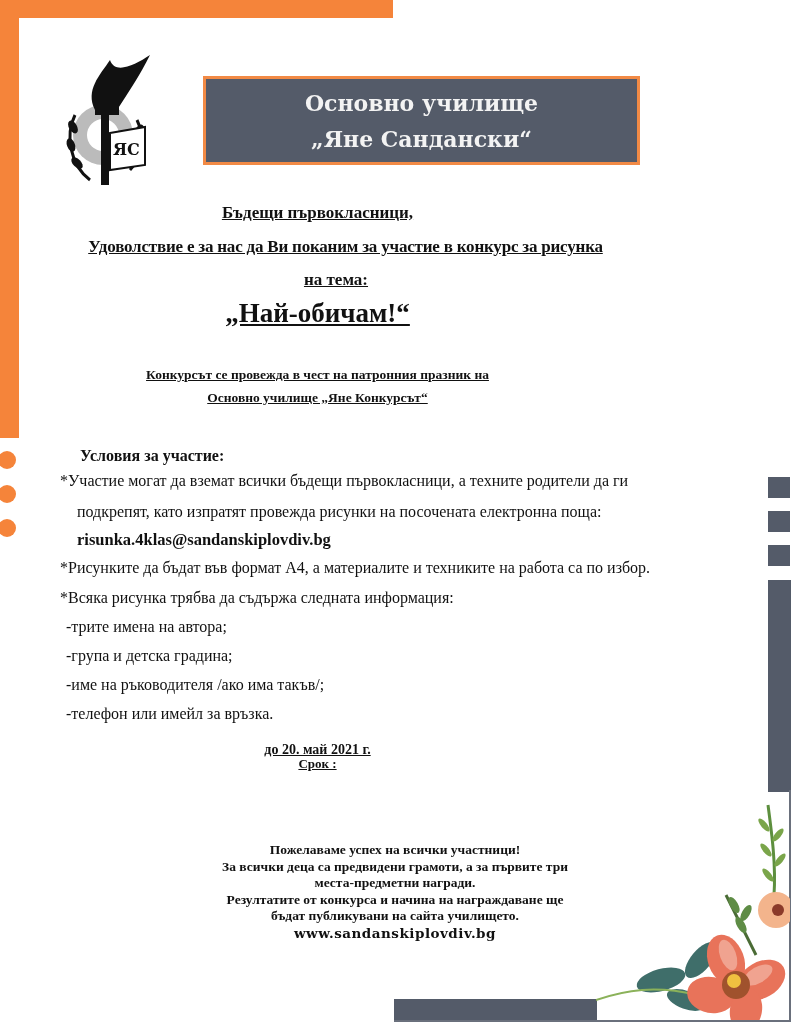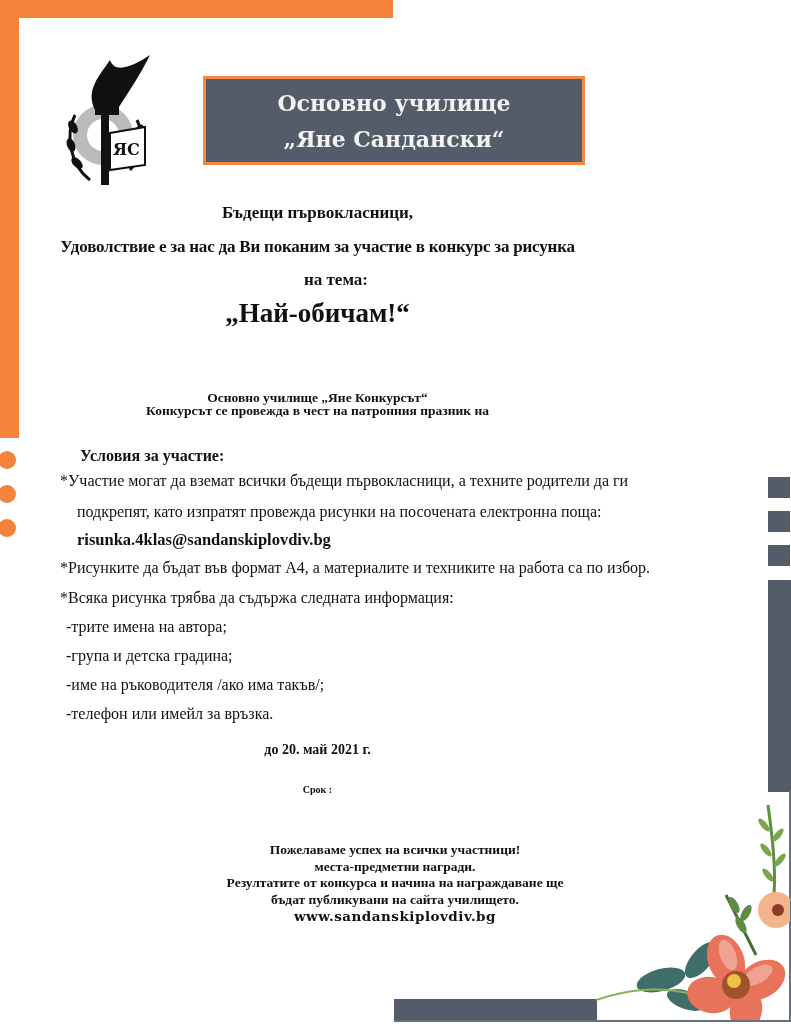--- a/index.html
+++ b/index.html
@@ -12,42 +12,42 @@
     .dot { width: 18px; height: 18px; border-radius: 50%; background: #f5843a; left: -2px; }
     .sq { width: 22px; height: 21px; background: #545b69; left: 768px; }
     .right-bar { left: 768px; top: 580px; width: 23px; height: 212px; background: #545b69; }
     .bottom-bar { left: 394px; top: 999px; width: 203px; height: 21px; background: #545b69; }
     .bottom-line { left: 394px; top: 1020px; width: 397px; height: 2px; background: #6a707c; }
     .right-line { left: 789px; top: 790px; width: 2px; height: 232px; background: #6a707c; }
 
     .logo { position: absolute; left: 55px; top: 55px; width: 105px; height: 135px; }
 
     .title-box {
-      position: absolute; left: 203px; top: 76px; width: 382px; height: 89px;
+      position: absolute; left: 203px; top: 76px; width: 437px; height: 89px;
       background: #545b69; border: 3px solid #f28a45;
       display: flex; flex-direction: column; align-items: center; justify-content: center;
       color: #f3f3f3; font-family: "DejaVu Serif", serif; font-weight: bold; font-size: 22px; line-height: 36px;
     }
 
-    .center { position: absolute; left: 0; width: 635px; text-align: center; }
+    .center { position: absolute; left: 0; width: 635px; text-align: center; text-decoration: underline; }
     .h-bold { font-family: "Liberation Serif", serif; font-weight: bold; }
 
     .greet { top: 203px; font-size: 17px; }
-    .invite { top: 237px; font-size: 17px; letter-spacing: -0.2px; }
+    .invite { top: 237px; font-size: 17px; letter-spacing: -0.2px; margin-left: 28px; }
     .theme { top: 270px; font-size: 17px; padding-left: 37px; }
     .motto { top: 298px; font-size: 27px; }
-    .occasion1 { top: 367px; font-size: 13.5px; margin-top: 36px; }
+    .occasion1 { top: 367px; font-size: 13.5px; }
     .occasion2 { top: 390px; font-size: 13.5px; }
 
     .conditions { position: absolute; left: 60px; top: 440px; width: 700px; font-size: 16px; line-height: 31px; }
     .cond-title { position: absolute; left: 20px; top: 0; font-weight: bold; font-size: 16px; }
     .line { position: absolute; white-space: nowrap; }
     .email { font-weight: bold; font-size: 16.5px; }
 
-    .deadline1 { top: 784px; font-size: 10px; }
+    .deadline1 { top: 756px; font-size: 13px; }
     .deadline2 { top: 742px; font-size: 14px; }
 
     .wishes { position: absolute; left: 170px; top: 842px; width: 450px; text-align: center; font-weight: bold; font-size: 13.5px; line-height: 16.5px; }
     .site { font-family: "DejaVu Serif", serif; font-size: 13.5px; letter-spacing: 0.5px; }
 
     .flowers { position: absolute; left: 596px; top: 795px; width: 194px; height: 225px; }
   </style>
 </head>
 <body>
 
@@ -109,20 +109,21 @@
   <div class="line" style="left:6px;top:200px">-група и детска градина;</div>
   <div class="line" style="left:6px;top:229px">-име на ръководителя /ако има такъв/;</div>
   <div class="line" style="left:6px;top:258px">-телефон или имейл за връзка.</div>
 </div>
 
 <div class="center h-bold deadline1">Срок :</div>
 <div class="center h-bold deadline2">до 20. май 2021 г.</div>
 
 <div class="wishes">
   <div>Пожелаваме успех на всички участници!</div>
+  <div>За всички деца са предвидени грамоти, а за първите три</div>
   <div>места-предметни награди.</div>
   <div>Резултатите от конкурса и начина на награждаване ще</div>
   <div>бъдат публикувани на сайта училището.</div>
   <div class="site">www.sandanskiplovdiv.bg</div>
 </div>
 
 <div class="flowers">
   <svg width="194" height="225" viewBox="0 0 194 225">
     <path d="M172 10 C176 40 180 70 178 100" stroke="#5d8f3e" stroke-width="3" fill="none"></path>
     <g fill="#7aa54a">

